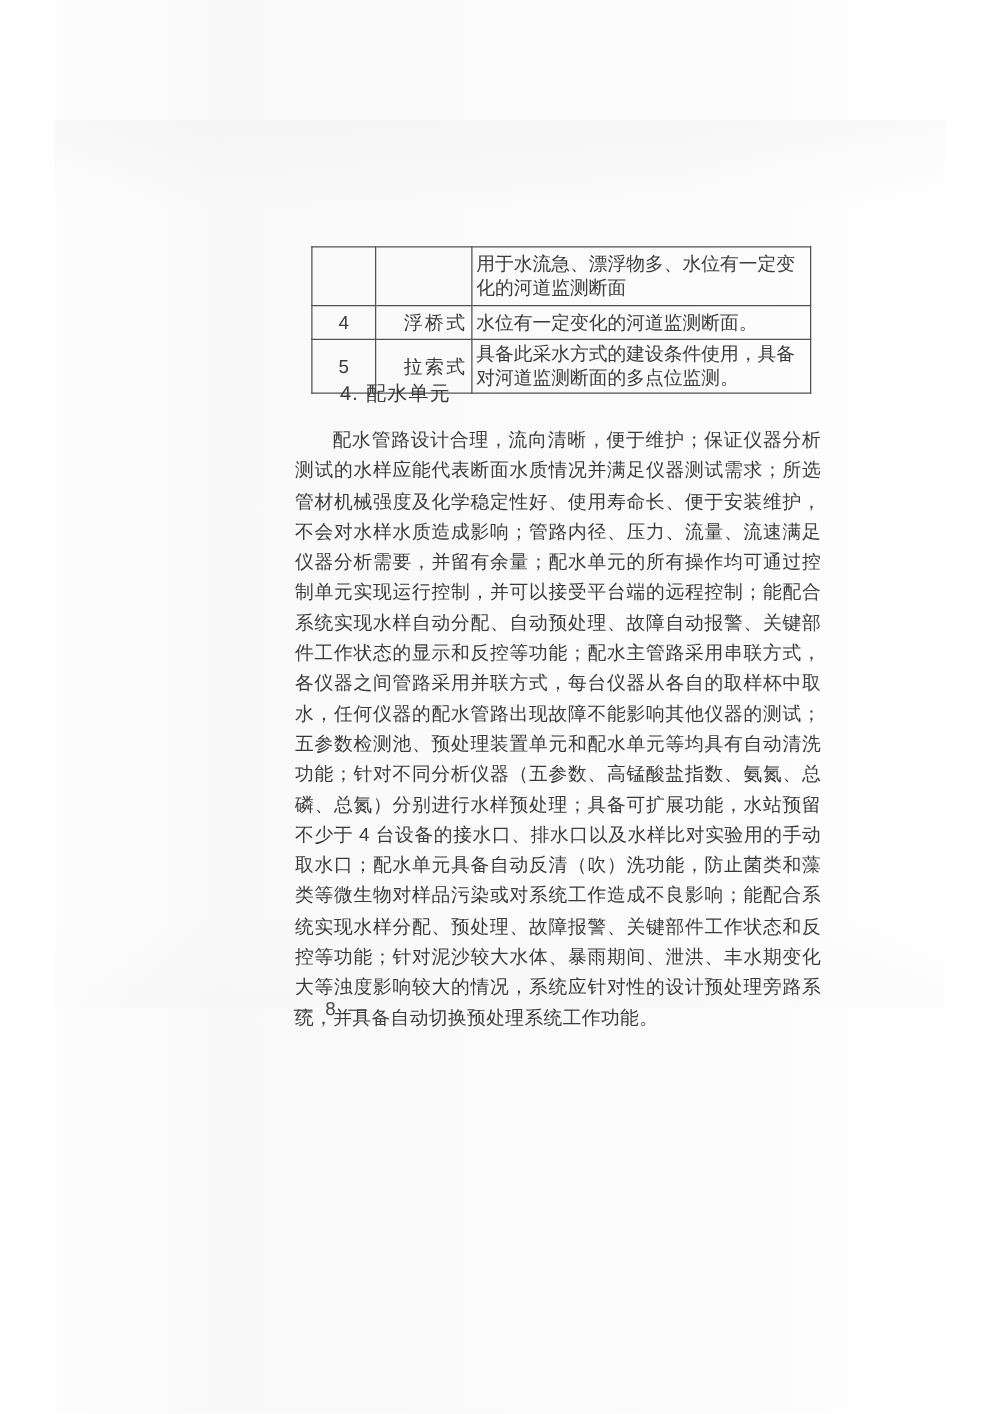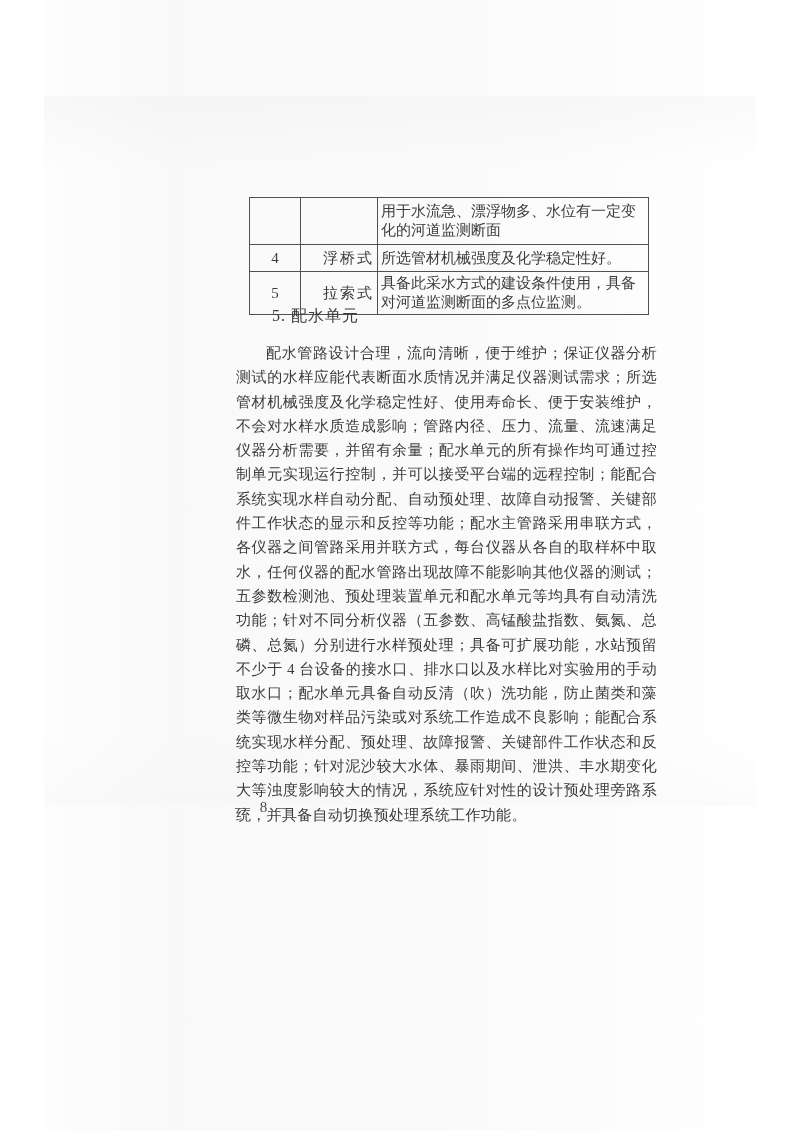--- a/index.html
+++ b/index.html
@@ -6,21 +6,21 @@
     margin: 0;
     padding: 0;
     background: #ffffff;
   }
   .page {
     position: relative;
     width: 684px;
     height: 1131px;
     margin: 0 auto;
     background: linear-gradient(90deg, #fdfdfd 0%, #f9f9f9 18%, #fbfbfb 70%, #ffffff 100%);
-    font-family: Liberation Serif, serif;
+    font-family: Liberation Sans, sans-serif;
     color: #3b3b3b;
     overflow: hidden;
     padding-left: 28px;
   }
   .scan-band {
     position: absolute;
     left: 0;
     top: 96px;
     width: 800px;
     height: 710px;
@@ -92,28 +92,28 @@
   <table class="doc-table">
     <tbody>
       <tr class="row-tall">
         <td class="col-num"></td>
         <td class="col-type"></td>
         <td class="col-desc">用于水流急、漂浮物多、水位有一定变化的河道监测断面</td>
       </tr>
       <tr class="row-short">
         <td class="col-num">4</td>
         <td class="col-type">浮桥式</td>
-        <td class="col-desc">所选管材机械强度及化学稳定性好。</td>
+        <td class="col-desc">水位有一定变化的河道监测断面。</td>
       </tr>
       <tr class="row-mid">
         <td class="col-num">5</td>
         <td class="col-type">拉索式</td>
         <td class="col-desc">具备此采水方式的建设条件使用，具备对河道监测断面的多点位监测。</td>
       </tr>
     </tbody>
   </table>
 
-  <div class="heading">5. 配水单元</div>
+  <div class="heading">4. 配水单元</div>
 
   <div class="para">配水管路设计合理，流向清晰，便于维护；保证仪器分析测试的水样应能代表断面水质情况并满足仪器测试需求；所选管材机械强度及化学稳定性好、使用寿命长、便于安装维护，不会对水样水质造成影响；管路内径、压力、流量、流速满足仪器分析需要，并留有余量；配水单元的所有操作均可通过控制单元实现运行控制，并可以接受平台端的远程控制；能配合系统实现水样自动分配、自动预处理、故障自动报警、关键部件工作状态的显示和反控等功能；配水主管路采用串联方式，各仪器之间管路采用并联方式，每台仪器从各自的取样杯中取水，任何仪器的配水管路出现故障不能影响其他仪器的测试；五参数检测池、预处理装置单元和配水单元等均具有自动清洗功能；针对不同分析仪器（五参数、高锰酸盐指数、氨氮、总磷、总氮）分别进行水样预处理；具备可扩展功能，水站预留不少于 4 台设备的接水口、排水口以及水样比对实验用的手动取水口；配水单元具备自动反清（吹）洗功能，防止菌类和藻类等微生物对样品污染或对系统工作造成不良影响；能配合系统实现水样分配、预处理、故障报警、关键部件工作状态和反控等功能；针对泥沙较大水体、暴雨期间、泄洪、丰水期变化大等浊度影响较大的情况，系统应针对性的设计预处理旁路系统，并具备自动切换预处理系统工作功能。</div>
 
   <div class="pageno">— 8 —</div>
 </div>
 
 </body></html>

